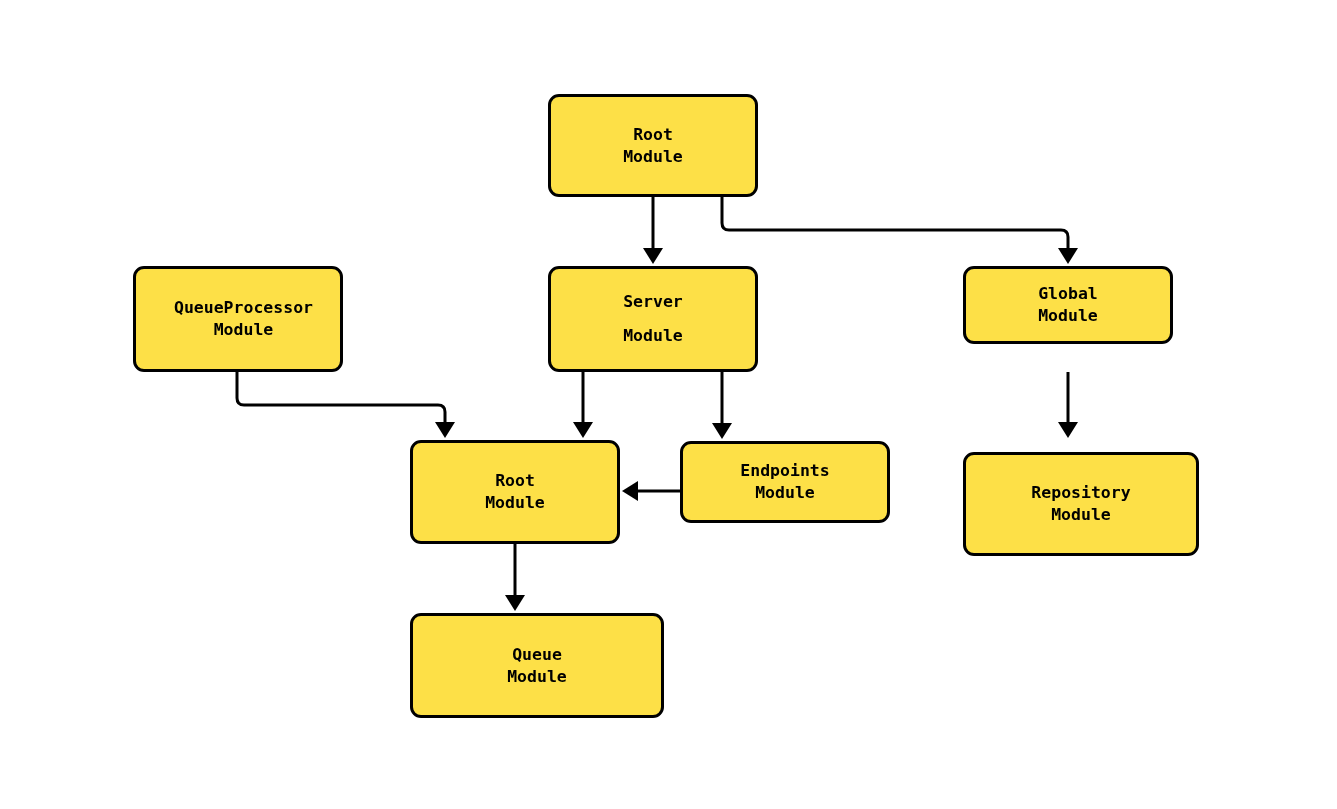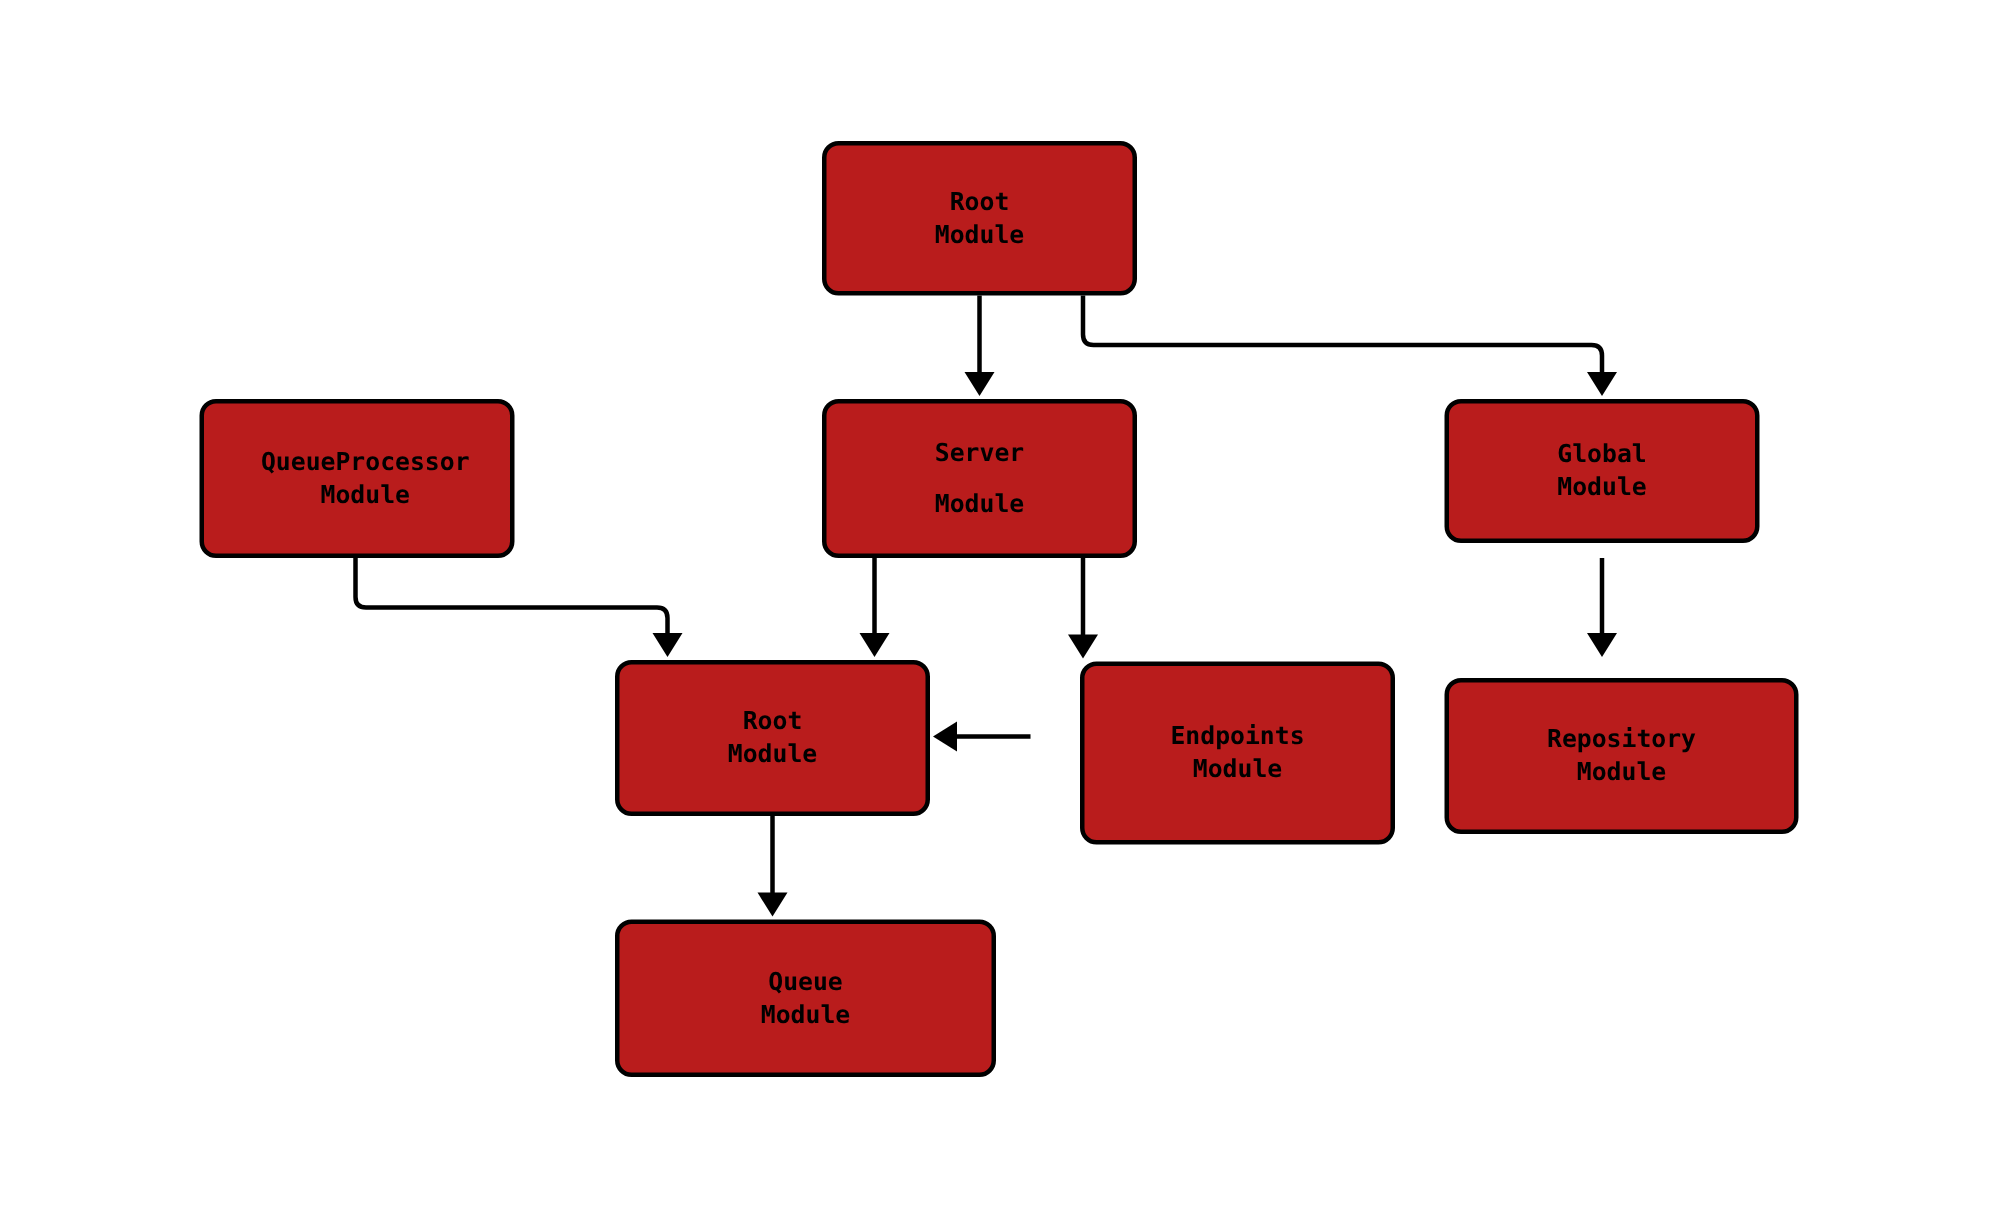--- a/index.html
+++ b/index.html
@@ -23,21 +23,21 @@
   #edge-layer {
     position: absolute;
     left: 0;
     top: 0;
     width: 1337px;
     height: 809px;
   }
   .node {
     position: absolute;
     box-sizing: border-box;
-    background: #b91c1c;
+    background: #fde047;
     border: 3px solid #000000;
     border-radius: 11px;
     display: flex;
     flex-direction: column;
     align-items: center;
     justify-content: center;
     z-index: 2;
   }
   .node-label {
     font-family: "DejaVu Sans Mono", "Liberation Mono", monospace;
@@ -84,29 +84,29 @@
         <div class="node-label">Module</div>
       </div>
       <div class="node" style="left: 133px; top: 266px; width: 210px; height: 106px; border-width: 3px; border-color: rgb(0, 0, 0); border-radius: 11px; padding-left: 11px;">
         <div class="node-label">QueueProcessor</div>
         <div class="node-label">Module</div>
       </div>
       <div class="node" style="left: 548px; top: 266px; width: 210px; height: 106px; border-width: 3px; border-color: rgb(0, 0, 0); border-radius: 11px; gap: 12px;">
         <div class="node-label">Server</div>
         <div class="node-label">Module</div>
       </div>
-      <div class="node" style="left: 963px; top: 266px; width: 210px; height: 96px; border-width: 3px; border-color: rgb(0, 0, 0); border-radius: 11px;">
+      <div class="node" style="left: 963px; top: 266px; width: 210px; height: 78px; border-width: 3px; border-color: rgb(0, 0, 0); border-radius: 11px;">
         <div class="node-label">Global</div>
         <div class="node-label">Module</div>
       </div>
       <div class="node" style="left: 410px; top: 440px; width: 210px; height: 104px; border-width: 3px; border-color: rgb(0, 0, 0); border-radius: 11px;">
         <div class="node-label">Root</div>
         <div class="node-label">Module</div>
       </div>
-      <div class="node" style="left: 720px; top: 441px; width: 210px; height: 122px; border-width: 3px; border-color: rgb(0, 0, 0); border-radius: 11px;">
+      <div class="node" style="left: 680px; top: 441px; width: 210px; height: 82px; border-width: 3px; border-color: rgb(0, 0, 0); border-radius: 11px;">
         <div class="node-label">Endpoints</div>
         <div class="node-label">Module</div>
       </div>
       <div class="node" style="left: 963px; top: 452px; width: 236px; height: 104px; border-width: 3px; border-color: rgb(0, 0, 0); border-radius: 11px;">
         <div class="node-label">Repository</div>
         <div class="node-label">Module</div>
       </div>
       <div class="node" style="left: 410px; top: 613px; width: 254px; height: 105px; border-width: 3px; border-color: rgb(0, 0, 0); border-radius: 11px;">
         <div class="node-label">Queue</div>
         <div class="node-label">Module</div>

